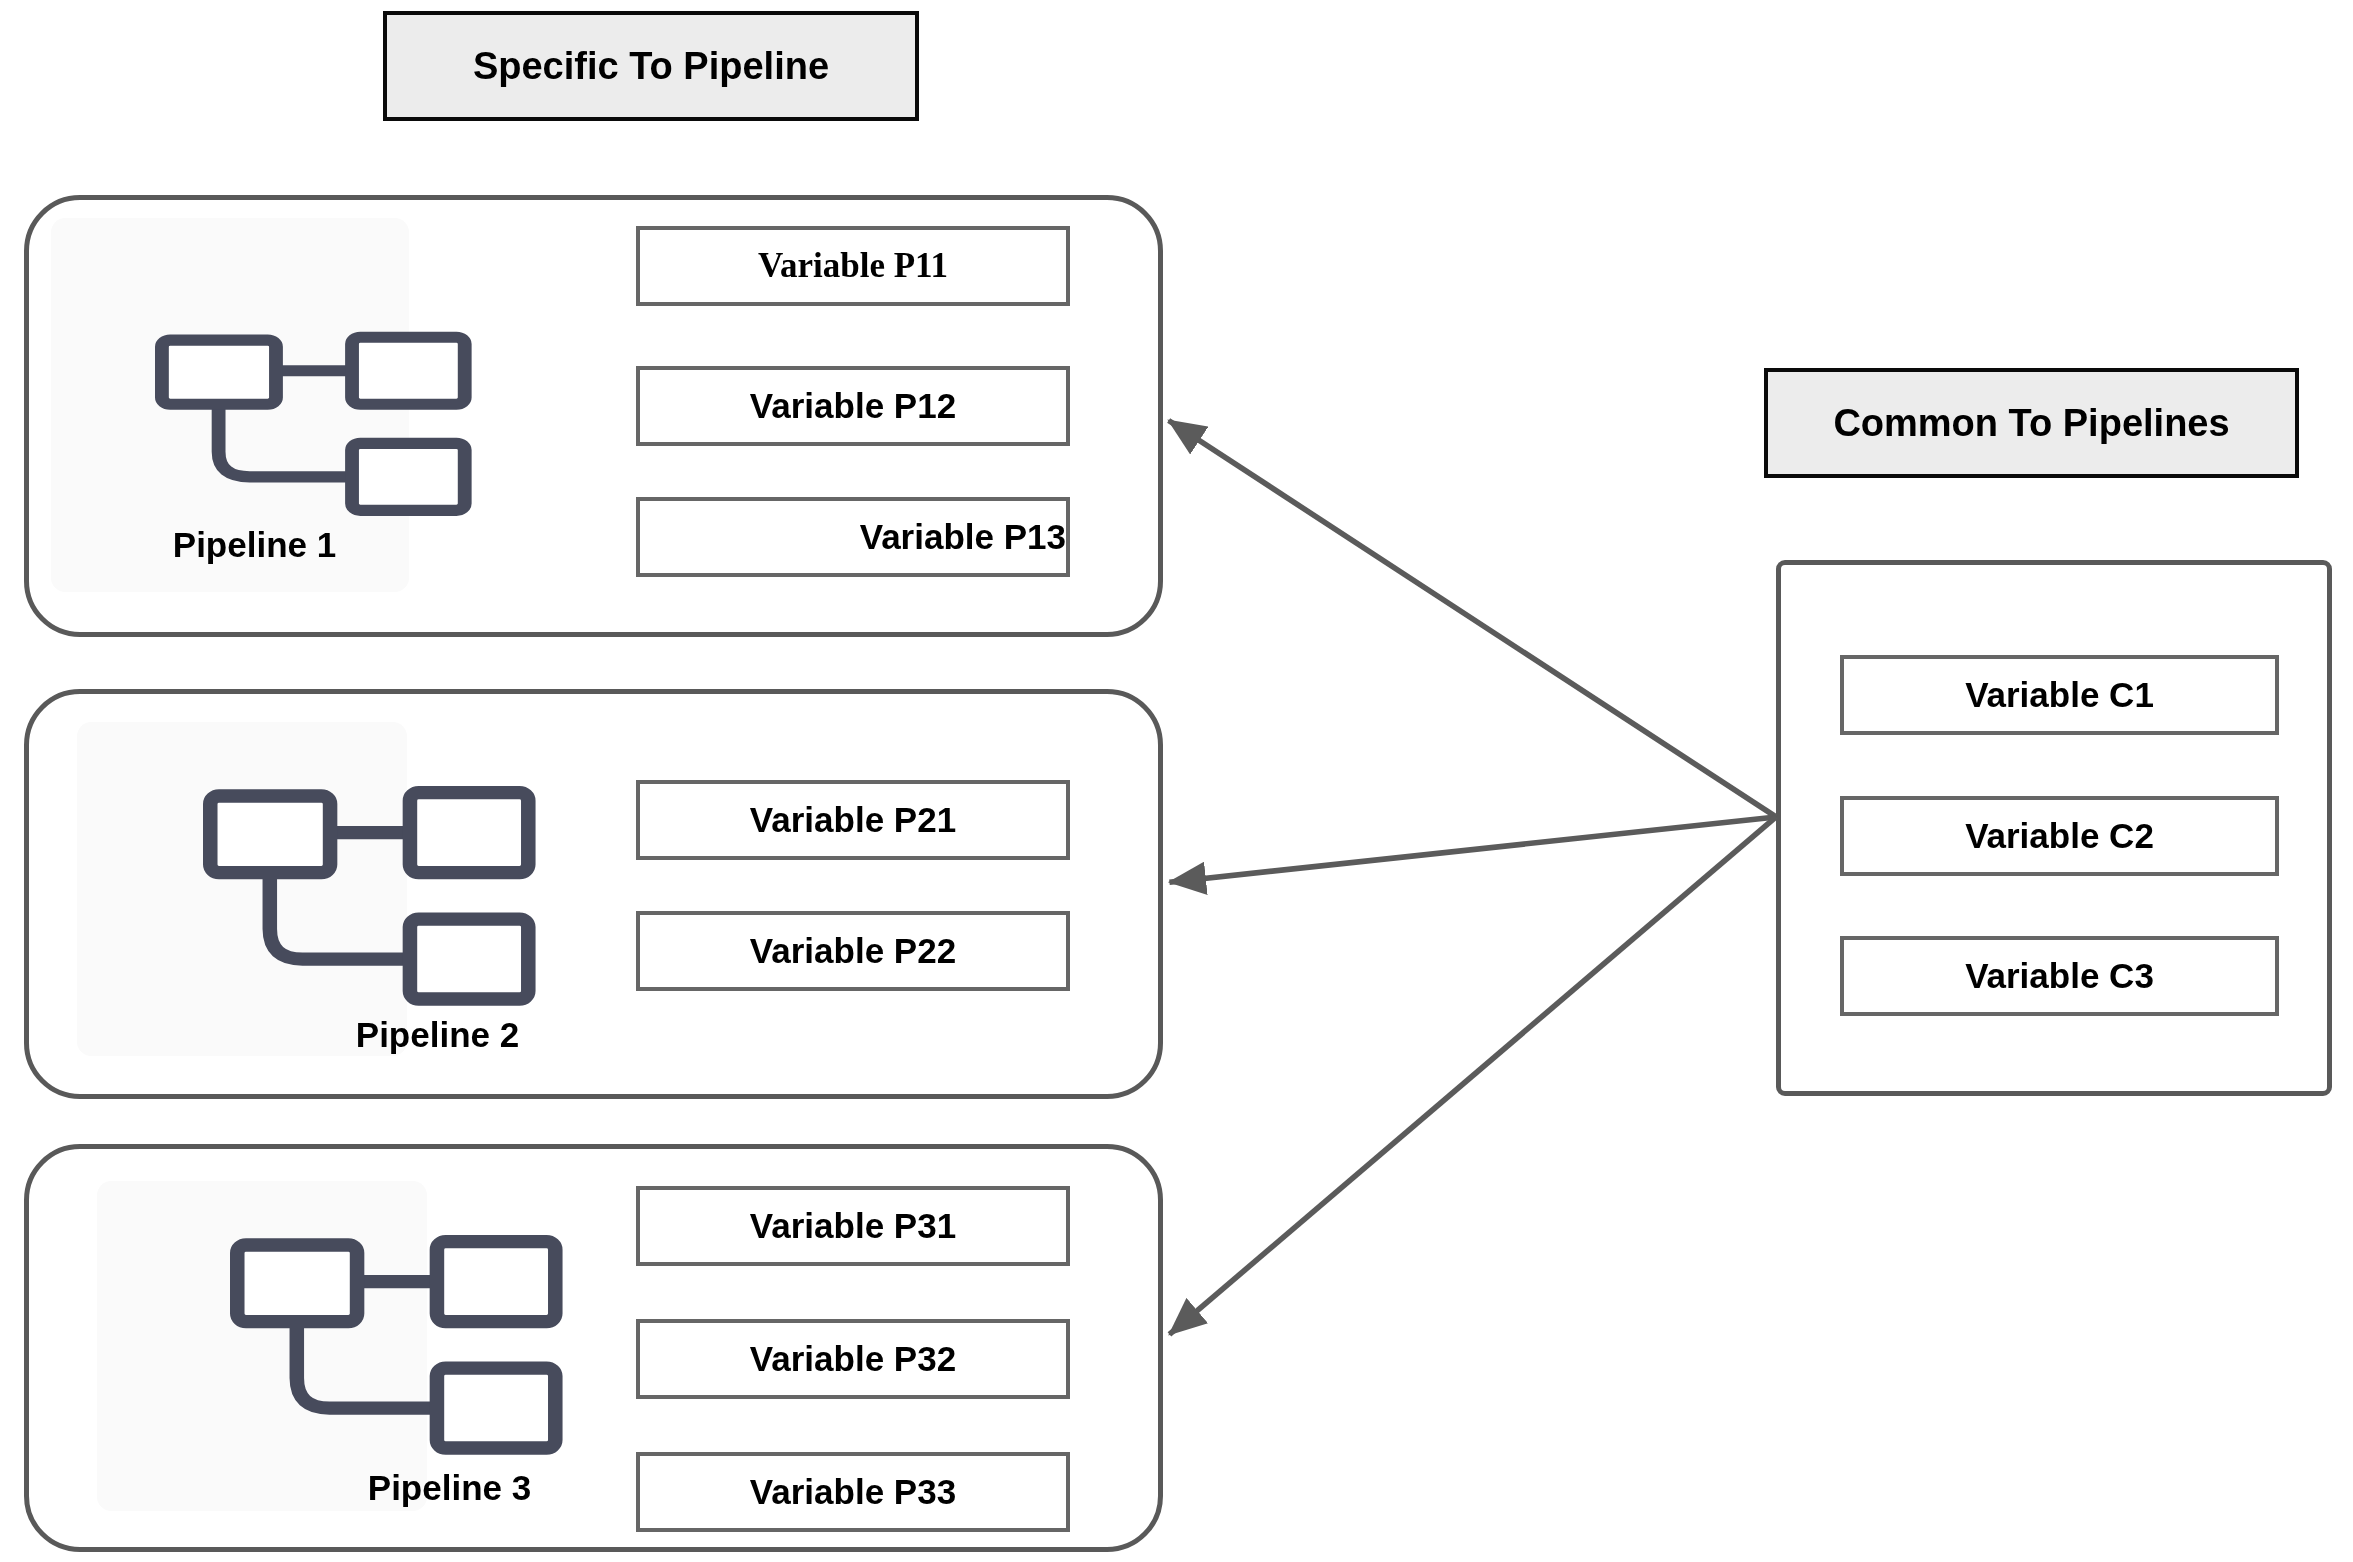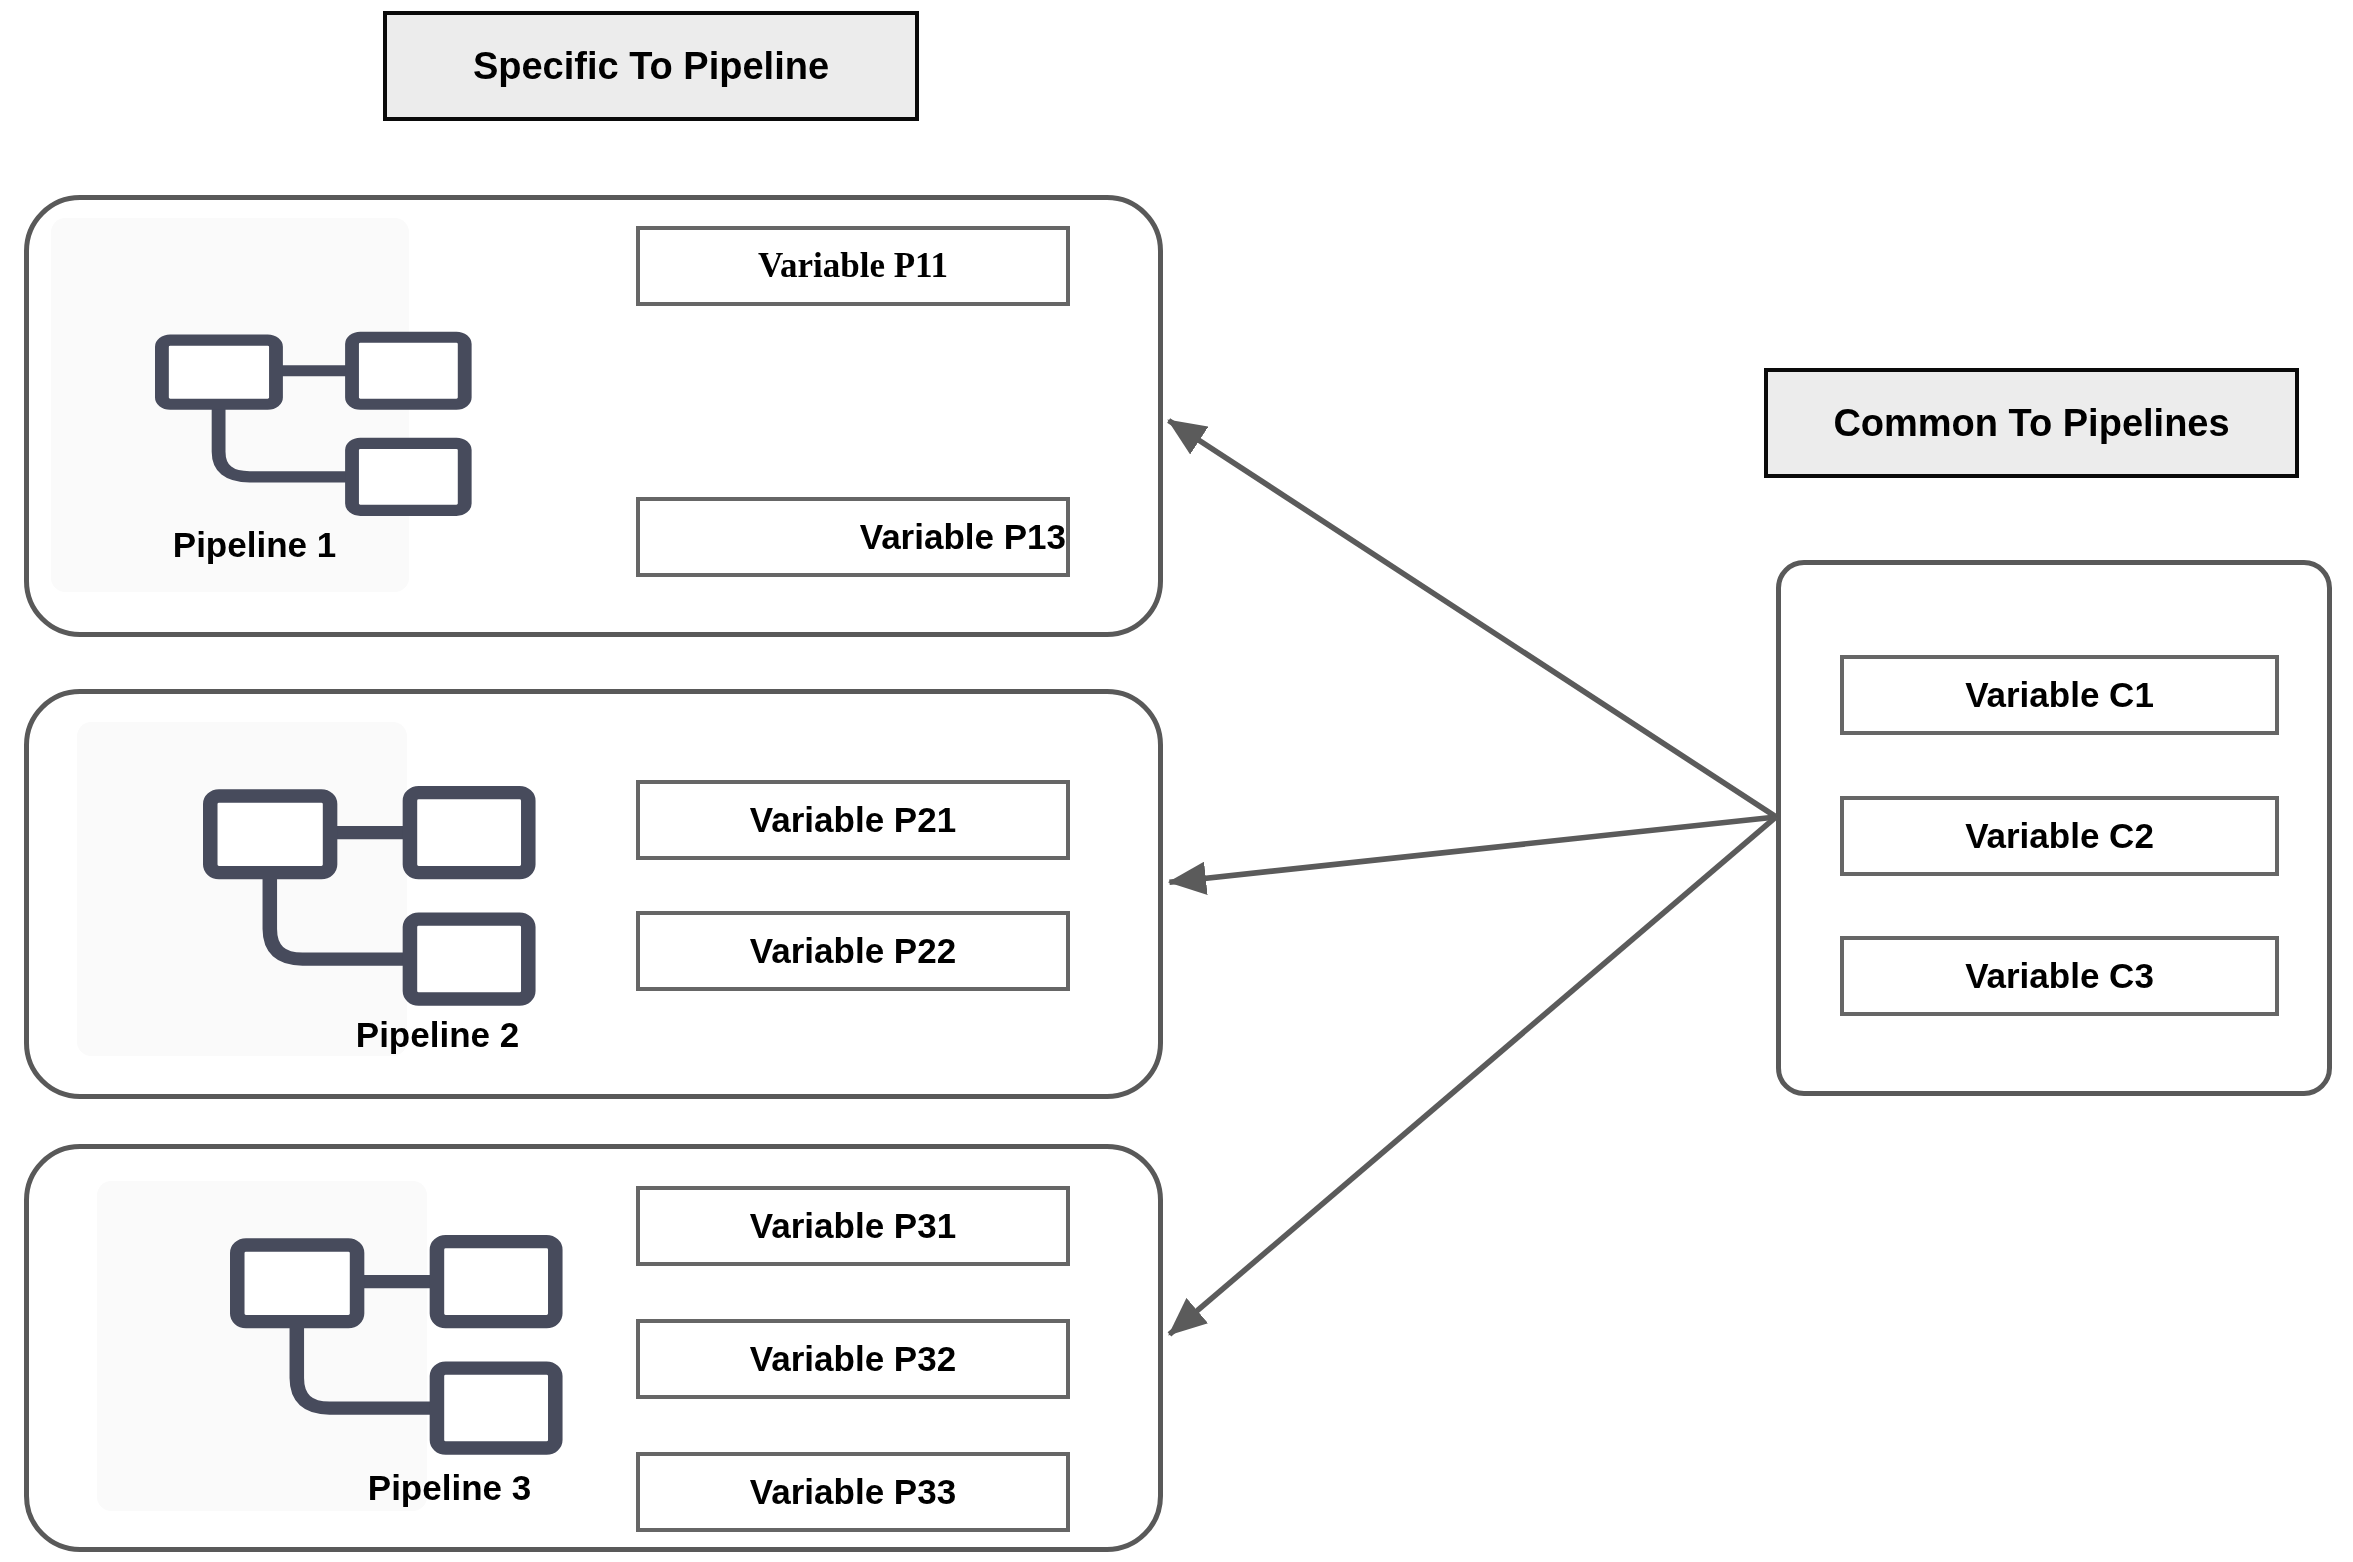--- a/index.html
+++ b/index.html
@@ -27,21 +27,21 @@
   .card{
     position:absolute;
     background:#ffffff;
     border:5.6px solid #595959;
     box-sizing:border-box;
   }
   .pipeline-card{border-radius:56px;}
   .card-p1{left:24px;top:195px;width:1139px;height:442px;}
   .card-p2{left:24px;top:689px;width:1139px;height:410px;}
   .card-p3{left:24px;top:1144px;width:1139px;height:408px;}
-  .card-common{left:1776px;top:560px;width:556px;height:536px;border-radius:28px;}
+  .card-common{left:1776px;top:560px;width:556px;height:536px;border-radius:9px;}
 
   
   .var-box{
     position:absolute;
     background:#ffffff;
     border:4.8px solid #666666;
     display:flex;align-items:center;justify-content:center;
     font-size:35px;font-weight:bold;color:#000;
     box-sizing:border-box;
     width:434px;height:80px;
@@ -97,20 +97,23 @@
         <path d="M175 73 H285" fill="none"></path>
         <path d="M92 133 V218 Q92 263 137 263 H285" fill="none"></path>
         <rect x="10" y="18" width="165" height="115" rx="12"></rect>
         <rect x="285" y="13" width="163" height="120" rx="12"></rect>
         <rect x="285" y="203" width="163" height="120" rx="12"></rect>
       </g>
     </svg>
     <div class="pipe-label label-p1">Pipeline 1</div>
     <div class="var-box p11">
       <span>Variable P11</span>
+    </div>
+    <div class="var-box p12">
+      <span>Variable P12</span>
     </div>
     <div class="var-box p13">
       <span>Variable P13</span>
     </div>
   </div>
 
   <div class="card pipeline-card card-p2">
     <div class="icon-plate plate-p2"></div>
     <svg class="pipe-icon icon-p2" viewBox="0 0 460 335" preserveAspectRatio="none">
       <g fill="#ffffff" stroke="#474b5c" stroke-width="20">

